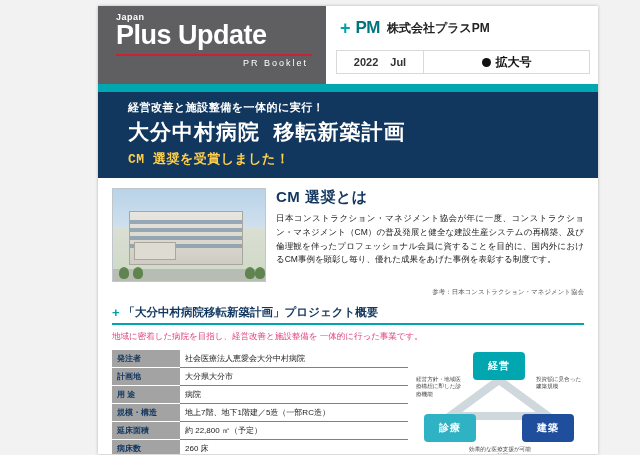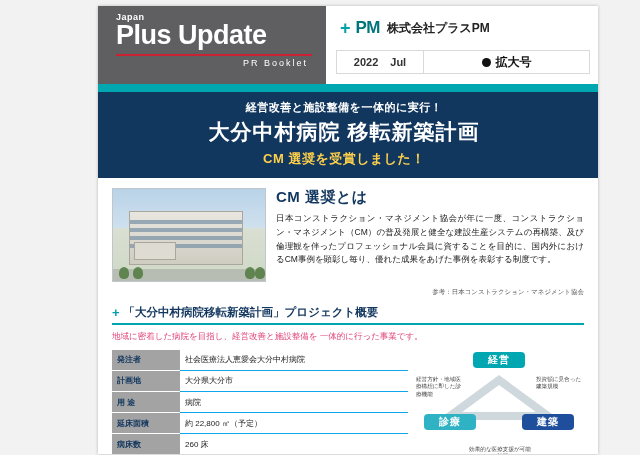--- a/index.html
+++ b/index.html
@@ -79,22 +79,23 @@
   }
   .dot{width:9px;height:9px;border-radius:50%;background:#111;display:inline-block;}
   
   .teal-band{
     height:8px;background:#00a7b0;
   }
   
   .hero{
     background:#12375f;
     color:#ffffff;
-    padding:8px 16px 10px 8px;
-    text-align:center;
+    padding:8px 16px 10px 30px;
+    text-align:left;
+    font-family:Liberation Mono, monospace;
   }
   .hero-kicker{
     font-size:11px;font-weight:bold;letter-spacing:.5px;
   }
   .hero-title{
     font-size:21px;font-weight:bold;letter-spacing:1px;margin-top:3px;
   }
   .hero-sub{
     font-size:13px;font-weight:bold;color:#ffd04a;margin-top:4px;letter-spacing:.5px;
   }
@@ -157,21 +158,21 @@
     padding:3px 5px;width:58px;border-bottom:1px solid #ffffff;white-space:nowrap;
   }
   .spec-table td{
     padding:3px 5px;border-bottom:1px solid #0ea5e9;color:#222;
   }
   
   .diagram{
     position:relative;width:166px;height:106px;flex:none;
   }
   .node{
-    position:absolute;width:52px;height:16px;border-radius:4px;
+    position:absolute;width:52px;height:28px;border-radius:4px;
     color:#fff;font-size:10px;font-weight:bold;
     display:flex;align-items:center;justify-content:center;letter-spacing:1px;
   }
   .node-keiei{left:57px;top:2px;background:#00a7b0;}
   .node-kenchiku{left:106px;top:64px;background:#1f4e9c;}
   .node-shinryo{left:8px;top:64px;background:#2fb3c4;}
   .diag-note{
     position:absolute;font-size:5.6px;color:#444;line-height:1.35;width:46px;
   }
   .note-tl{left:0;top:26px;}
@@ -255,20 +256,24 @@
         </tr>
         <tr>
           <th>計画地</th>
           <td>大分県大分市</td>
         </tr>
         <tr>
           <th>用 途</th>
           <td>病院</td>
         </tr>
         <tr>
+          <th>規模・構造</th>
+          <td>地上7階、地下1階建／5造（一部RC造）</td>
+        </tr>
+        <tr>
           <th>延床面積</th>
           <td>約 22,800 ㎡（予定）</td>
         </tr>
         <tr>
           <th>病床数</th>
           <td>260 床</td>
         </tr>
       </tbody>
     </table>
 

